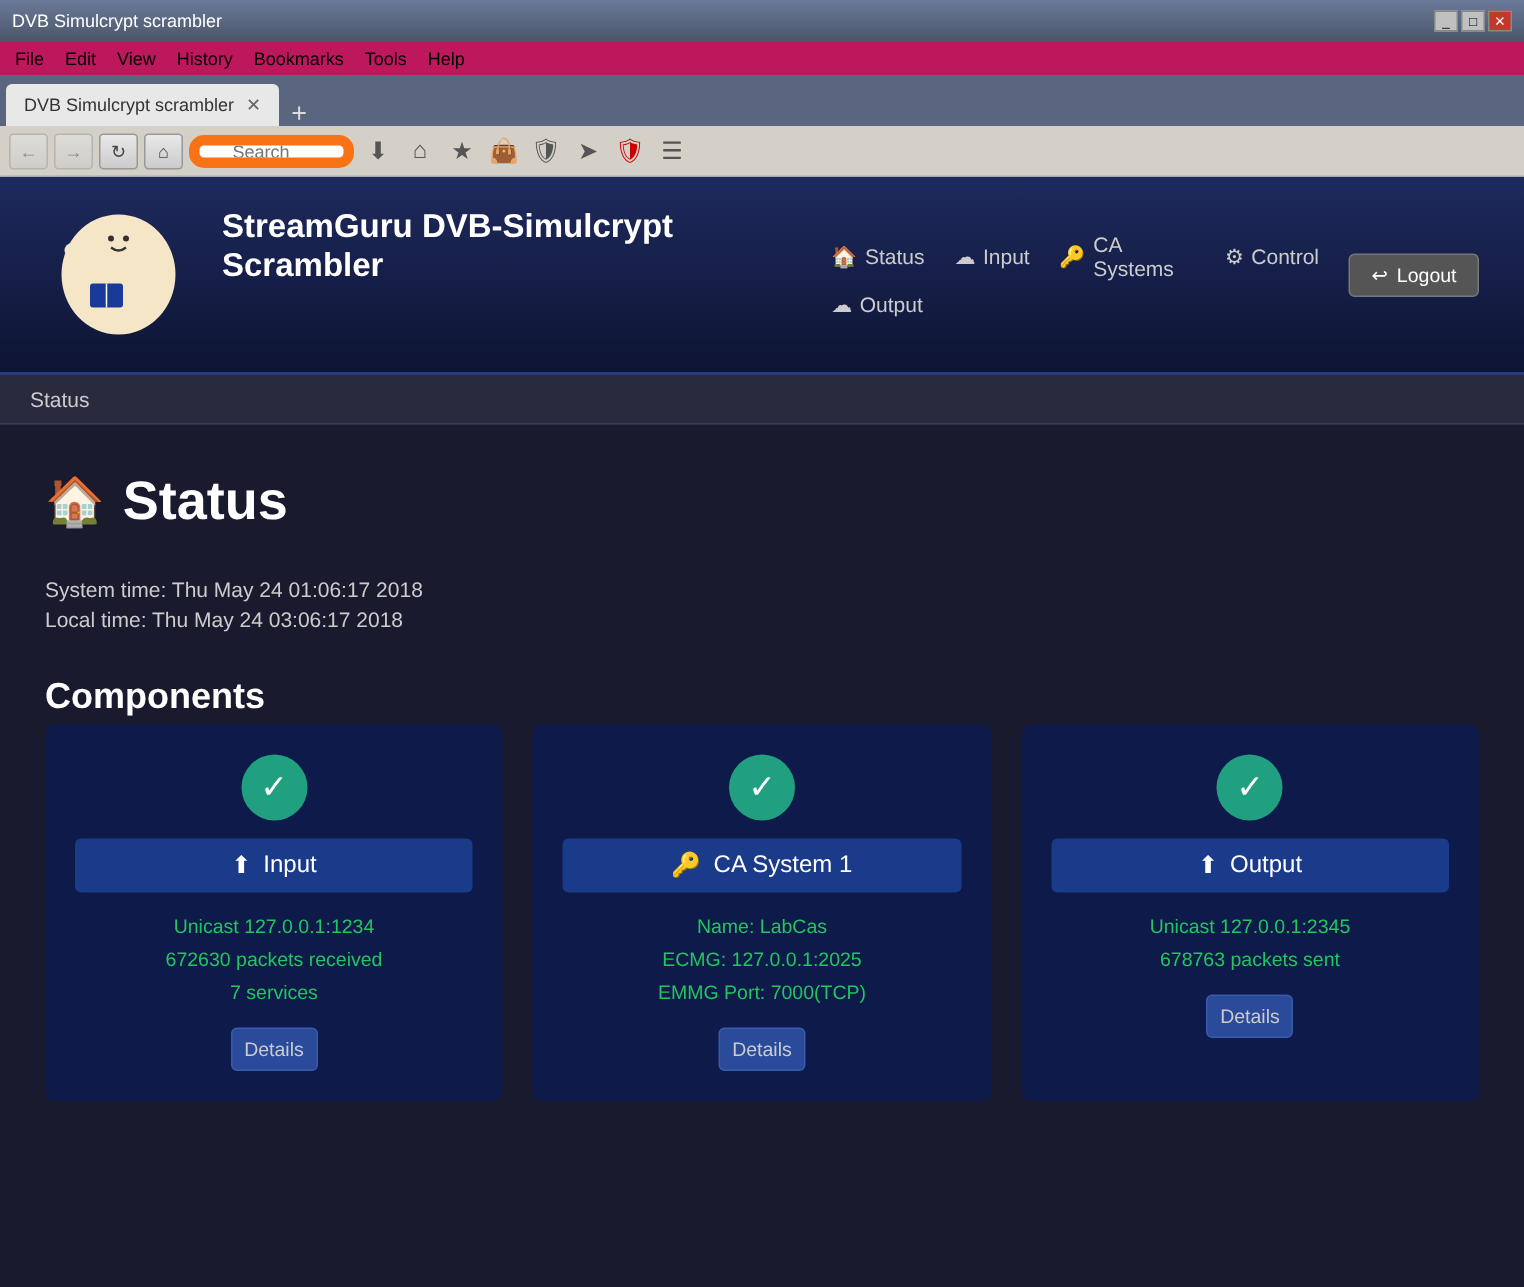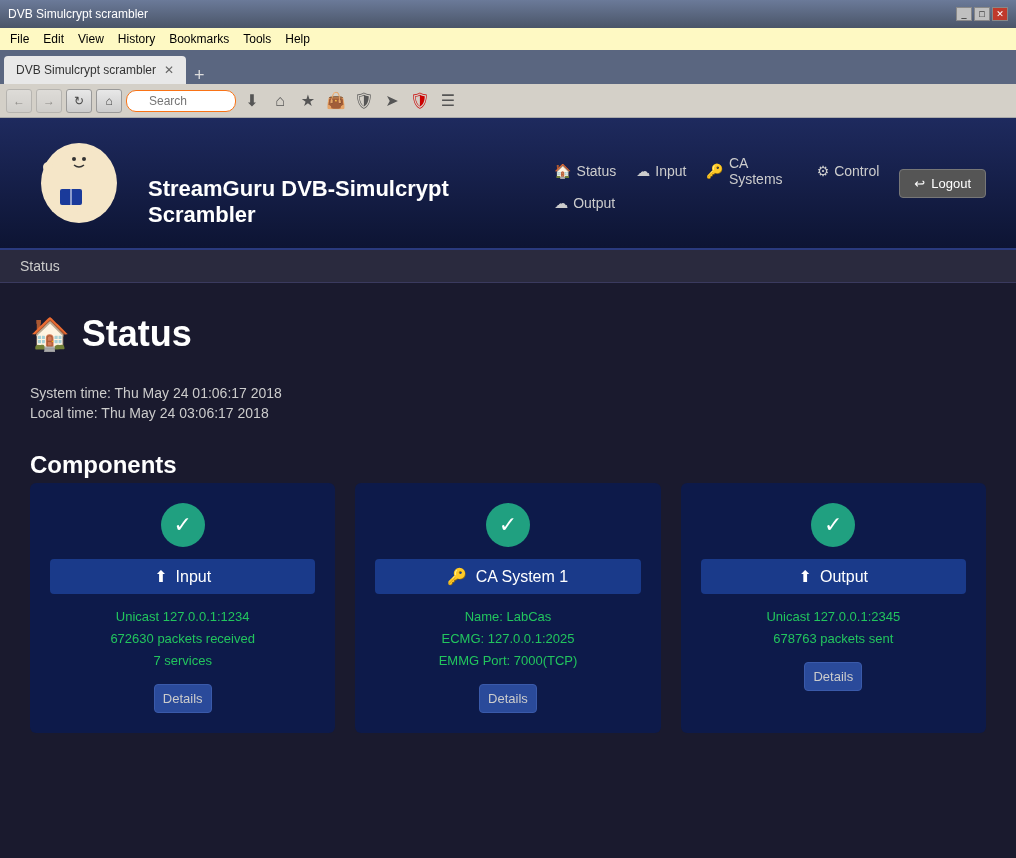--- a/index.html
+++ b/index.html
@@ -6,46 +6,46 @@
     body { font-family: Arial, sans-serif; background: #1a1a2e; width: 1016px; height: 858px; overflow: hidden; }
 
     
     .browser-chrome { background: #4a5568; width: 100%; }
     .title-bar { background: linear-gradient(to bottom, #6b7a99, #4a5568); display: flex; align-items: center; justify-content: space-between; padding: 4px 8px; height: 28px; }
     .title-bar-left { display: flex; gap: 6px; align-items: center; }
     .window-controls { display: flex; gap: 2px; }
     .win-btn { width: 16px; height: 14px; border: 1px solid #888; background: #c0c0c0; font-size: 9px; display: flex; align-items: center; justify-content: center; cursor: pointer; }
 
     
-    .menu-bar { background: #fef9c3; display: flex; align-items: center; height: 22px; padding: 0 4px; gap: 2px; }
+    .menu-bar { background: #be185d; display: flex; align-items: center; height: 22px; padding: 0 4px; gap: 2px; }
     .menu-item { font-size: 12px; color: #000; padding: 2px 6px; cursor: pointer; }
 
     
     .tab-bar { background: #5a6680; display: flex; align-items: flex-end; padding-top: 6px; padding-left: 4px; gap: 2px; }
     .tab { background: #e8e8e8; border-radius: 4px 4px 0 0; padding: 4px 12px; font-size: 12px; display: flex; align-items: center; gap: 8px; height: 28px; color: #333; }
     .tab-close { color: #666; font-size: 12px; cursor: pointer; }
     .tab-new { background: transparent; border: none; color: #ddd; font-size: 18px; padding: 0 6px; cursor: pointer; line-height: 1; }
 
     
     .nav-bar { background: #d4d0c8; display: flex; align-items: center; height: 34px; padding: 2px 6px; gap: 4px; border-bottom: 1px solid #aaa; }
     .nav-btn { width: 26px; height: 24px; border: 1px solid #999; background: linear-gradient(to bottom, #e8e8e8, #ccc); border-radius: 3px; cursor: pointer; display: flex; align-items: center; justify-content: center; font-size: 12px; color: #444; }
     .nav-btn.dim { opacity: 0.5; }
     .nav-url { flex: 1; height: 22px; border: 1px solid #999; background: #fff; font-size: 12px; padding: 2px 6px; border-radius: 2px; }
-    .nav-search { width: 110px; height: 22px; border: 1px solid #f97316; background: #fff; font-size: 12px; padding: 2px 2px 2px 22px; border-radius: 10px; position: relative; }
+    .nav-search { width: 110px; height: 22px; border: 7px solid #f97316; background: #fff; font-size: 12px; padding: 2px 2px 2px 22px; border-radius: 10px; position: relative; }
     .search-wrapper { position: relative; display: flex; align-items: center; }
     .search-icon-nav { position: absolute; left: 6px; color: #888; font-size: 12px; }
     .nav-icons { display: flex; gap: 4px; align-items: center; }
     .nav-icon-btn { width: 24px; height: 24px; display: flex; align-items: center; justify-content: center; font-size: 16px; color: #555; cursor: pointer; }
 
     
     .page { background: #1a1a2e; min-height: 760px; }
 
     
     .site-header { background: linear-gradient(to bottom, #1e2a5e, #0d1433); padding: 20px 30px; display: flex; align-items: center; justify-content: space-between; border-bottom: 2px solid #2a3a7e; }
-    .header-left { display: flex; align-items: flex-end; gap: 20px; }
+    .header-left { display: flex; align-items: flex-start; gap: 20px; }
     .logo-img { width: 100px; height: 90px; background: transparent; display: flex; align-items: center; justify-content: center; }
     .site-title { color: #fff; font-size: 22px; font-weight: bold; }
     .header-nav { display: flex; flex-direction: column; gap: 8px; }
     .header-nav-row { display: flex; gap: 20px; align-items: center; }
     .nav-link { color: #ccc; font-size: 14px; text-decoration: none; display: flex; align-items: center; gap: 5px; cursor: pointer; }
     .logout-btn { background: #555; color: #fff; border: 1px solid #777; padding: 6px 14px; border-radius: 4px; font-size: 13px; cursor: pointer; display: flex; align-items: center; gap: 6px; }
 
     
     .breadcrumb { background: #2a2a3e; padding: 8px 20px; color: #ccc; font-size: 14px; border-bottom: 1px solid #3a3a5e; }
 

